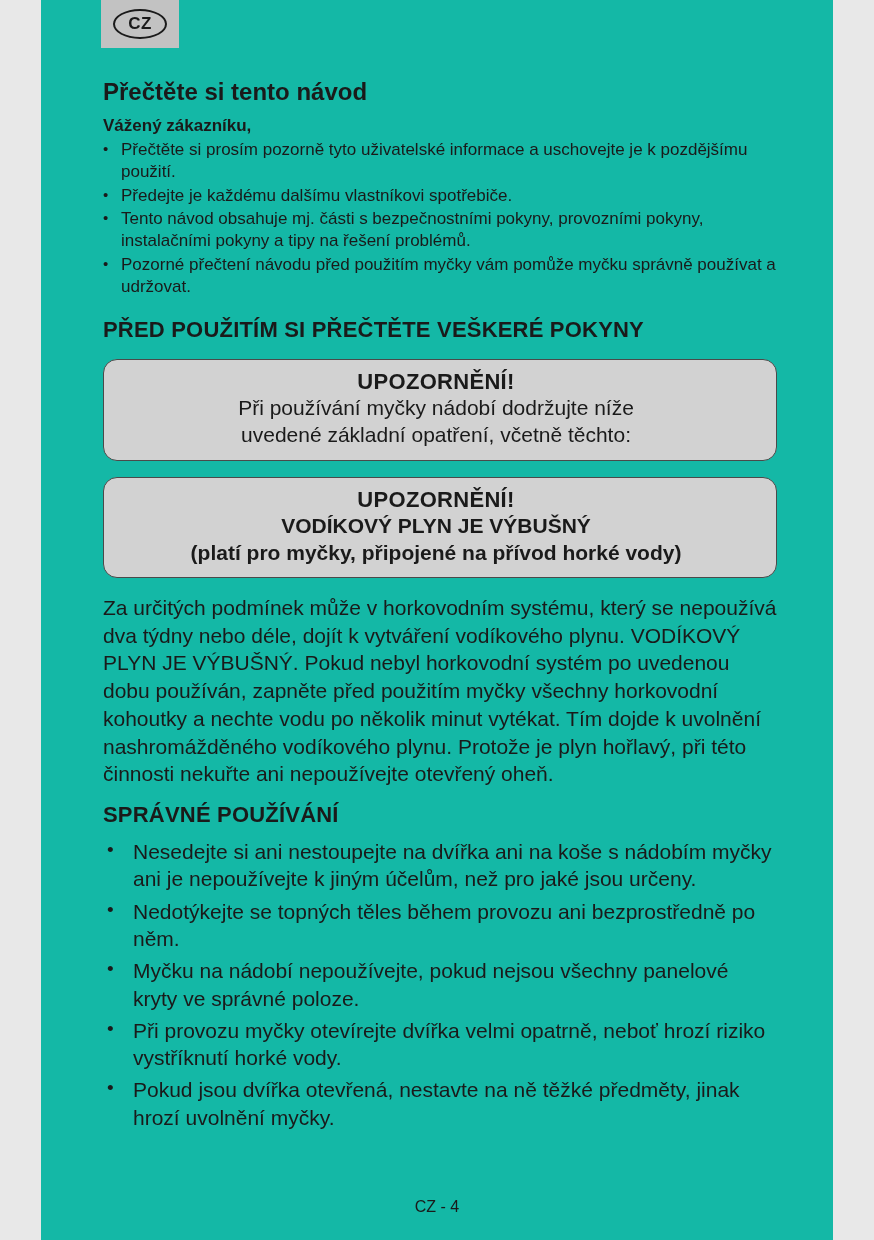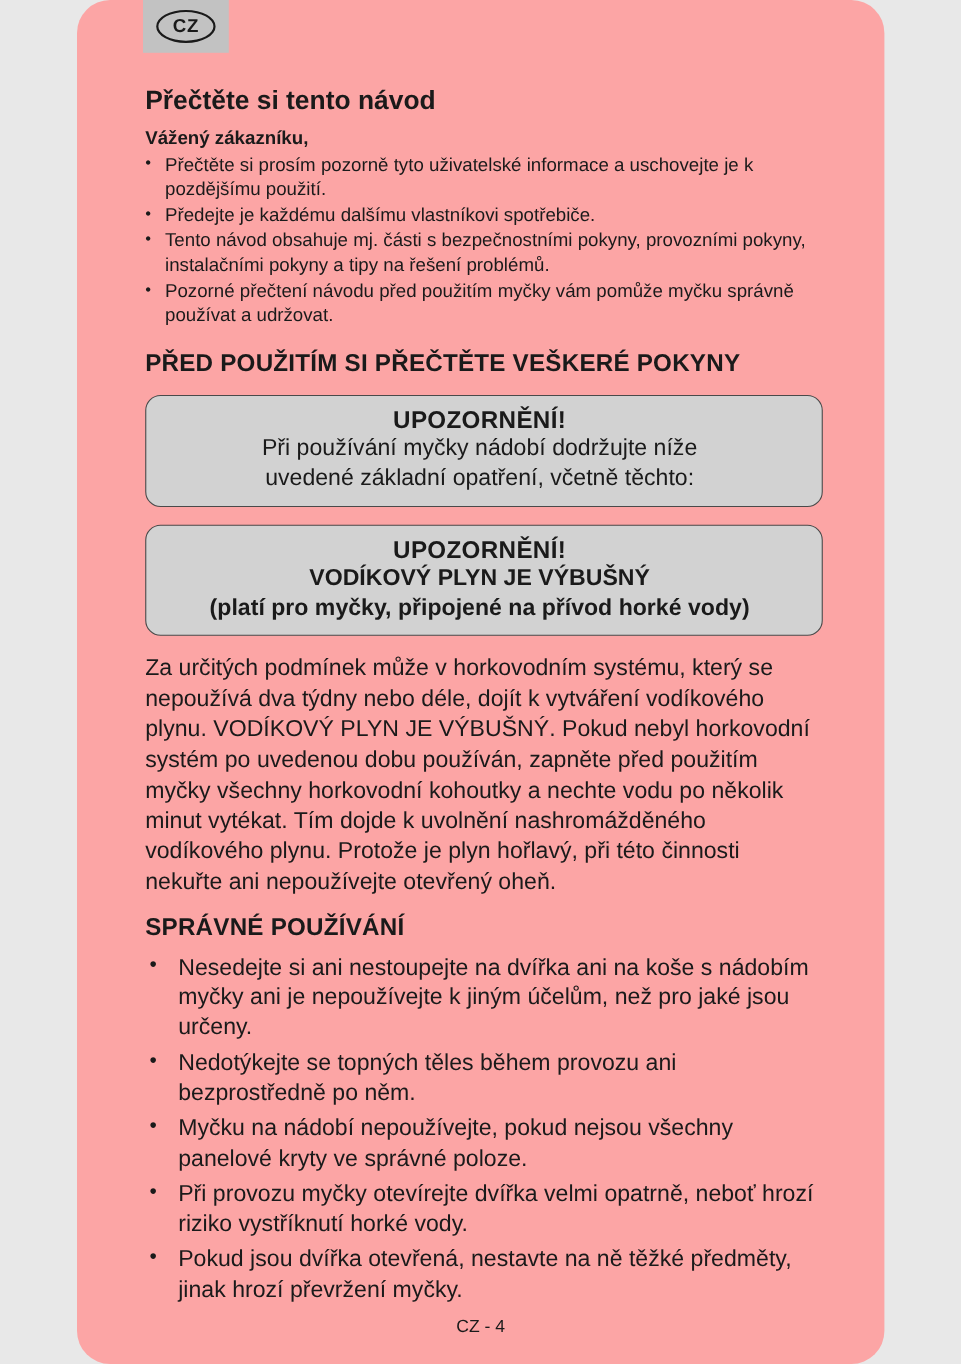--- a/index.html
+++ b/index.html
@@ -1,26 +1,25 @@
 <!DOCTYPE html>
 <html><head>
 <meta charset="utf-8">
 <style>
   * { margin: 0; padding: 0; box-sizing: border-box; }
   html, body { background: #e8e8e8; }
   .page {
     position: relative;
-    width: 734px;
+    width: 792px;
     height: 1240px;
     margin: 0 auto;
-    background: #fca5a5;
+    background: #14b8a6;
     font-family: "Liberation Sans", sans-serif;
     color: #1a1a1a;
     overflow: hidden;
-    border-radius: 30px;
   }
   .cz-box {
     position: absolute;
     top: 0;
     left: 60px;
     width: 78px;
     height: 48px;
     background: #c2c2c2;
     display: flex;
     align-items: center;
@@ -204,21 +203,21 @@
       <li>
         <span class="marker">•</span>
         <span>Myčku na nádobí nepoužívejte, pokud nejsou všechny panelové kryty ve správné poloze.</span>
       </li>
       <li>
         <span class="marker">•</span>
         <span>Při provozu myčky otevírejte dvířka velmi opatrně, neboť hrozí riziko vystříknutí horké vody.</span>
       </li>
       <li>
         <span class="marker">•</span>
-        <span>Pokud jsou dvířka otevřená, nestavte na ně těžké předměty, jinak hrozí převržení myčky.</span>
+        <span>Pokud jsou dvířka otevřená, nestavte na ně těžké předměty, jinak hrozí uvolnění myčky.</span>
       </li>
     </ul>
 
   </div>
 
   <div class="footer">CZ - 4</div>
 
 </div>
 
 </body></html>

